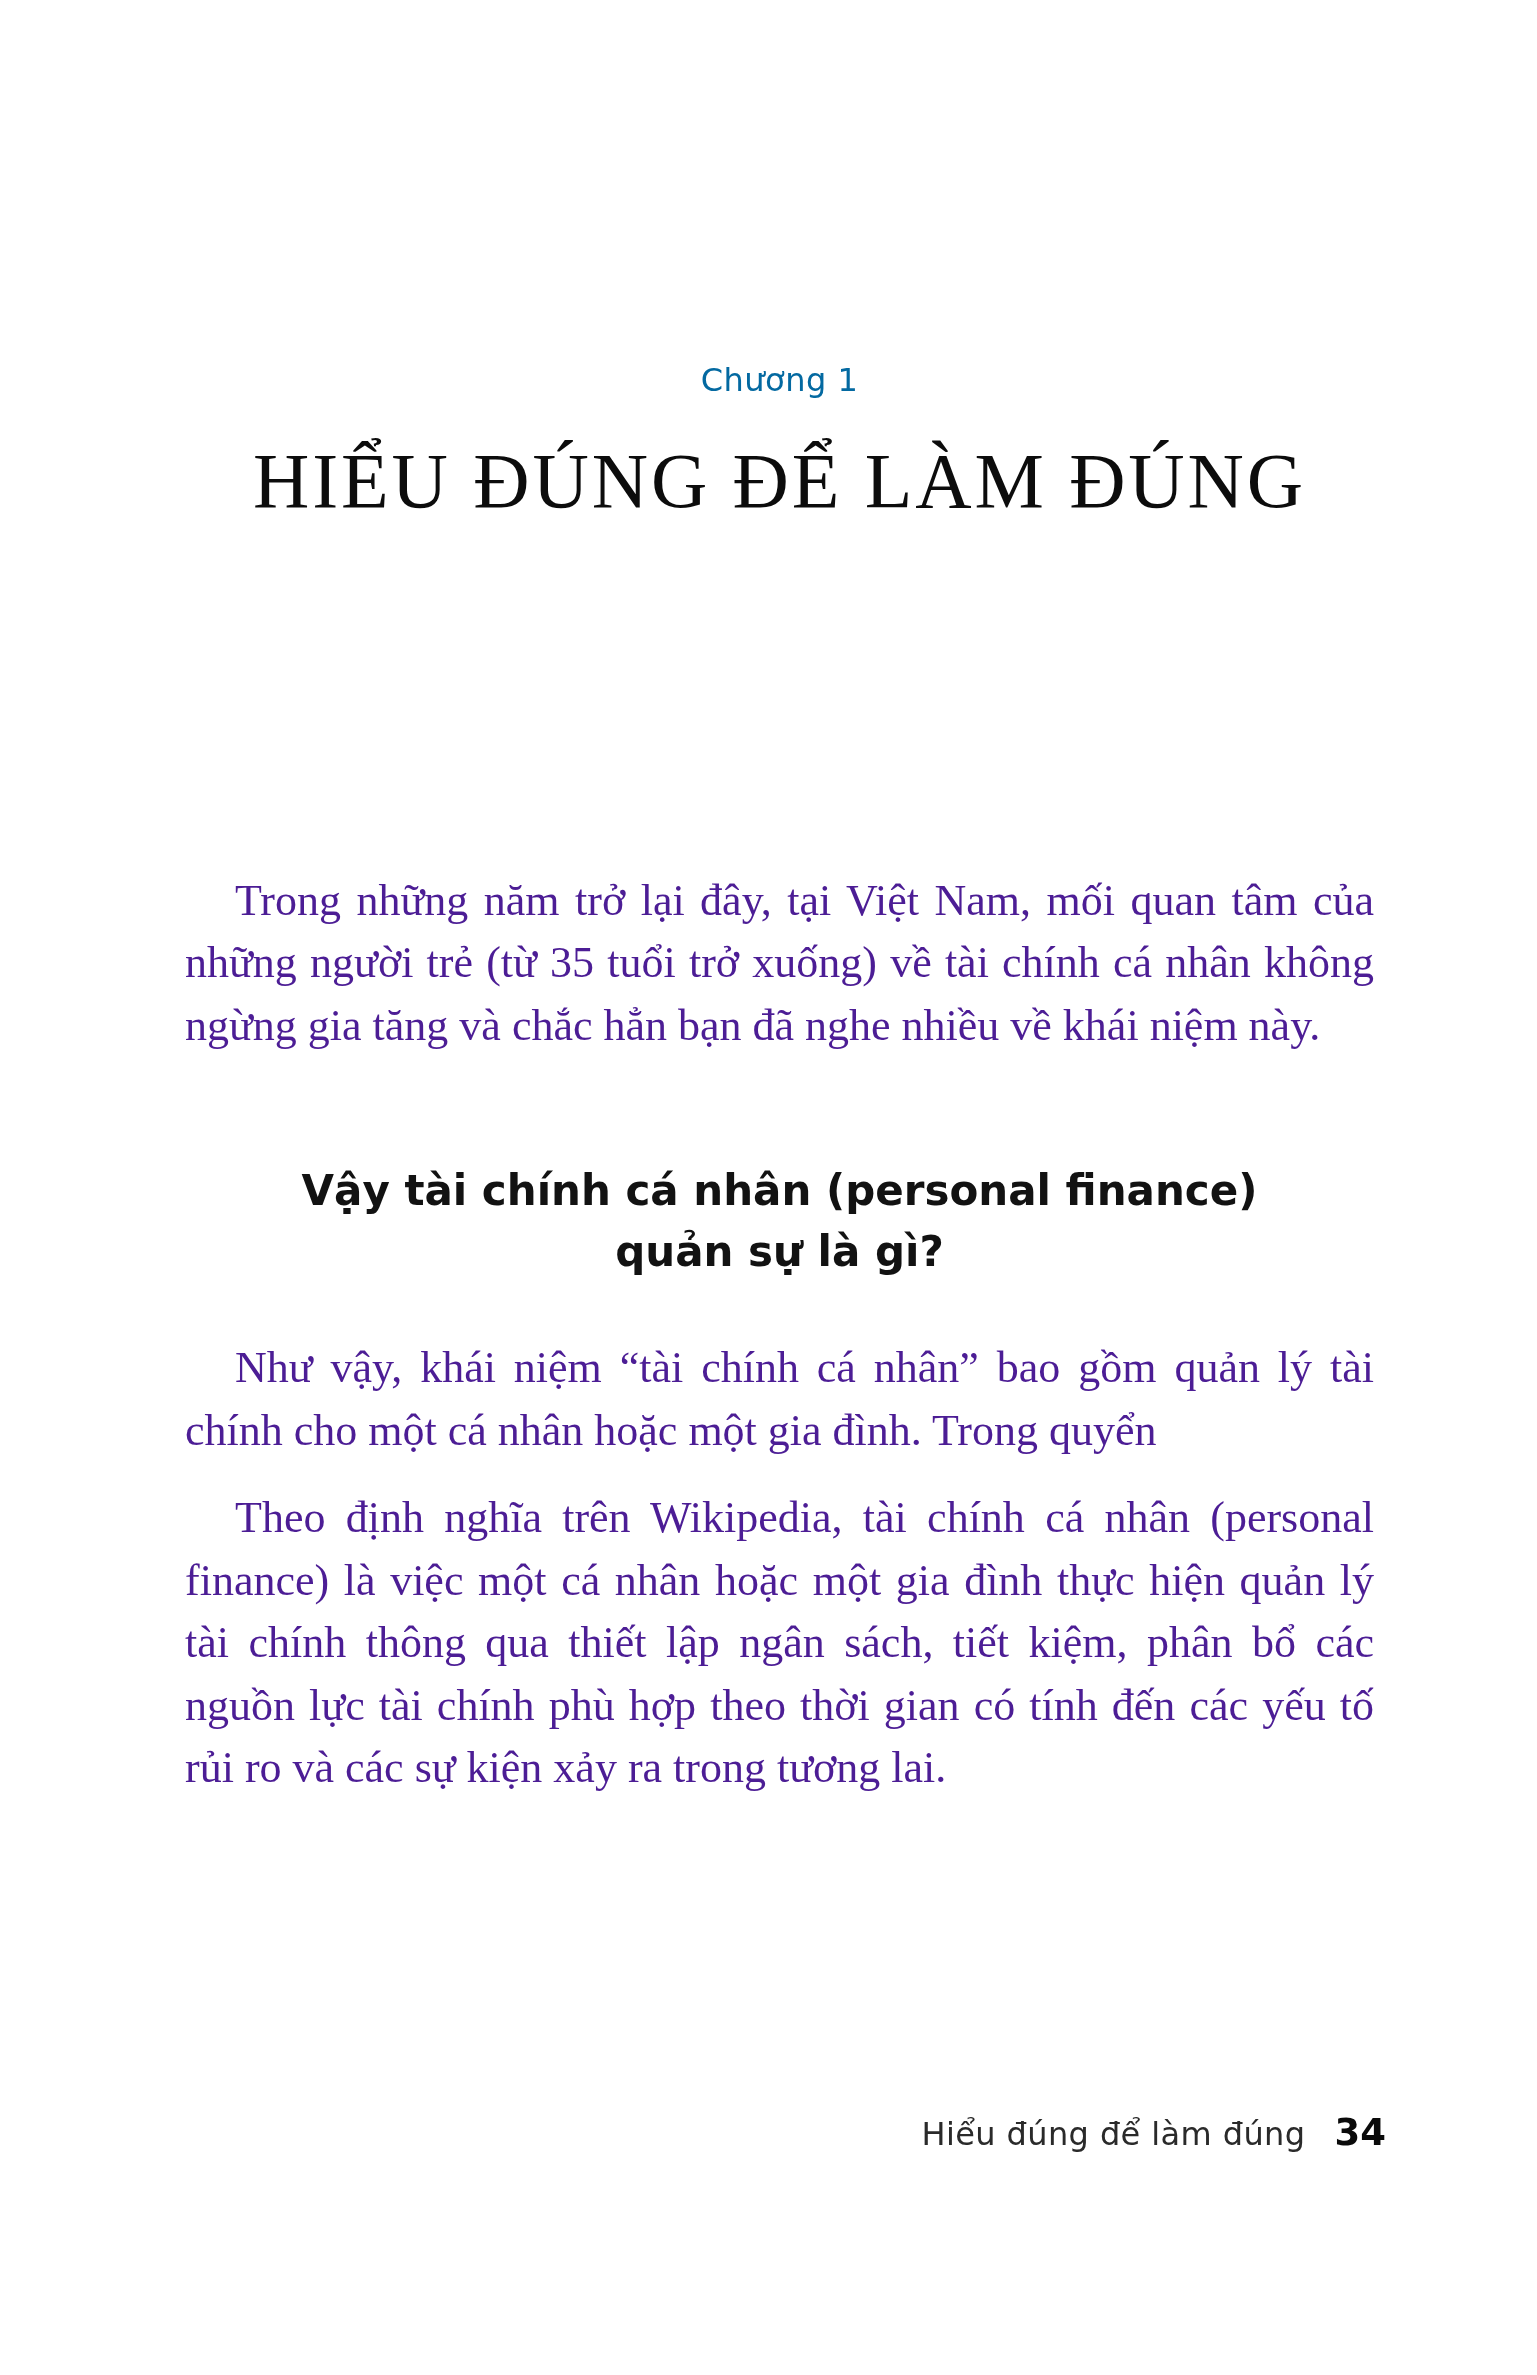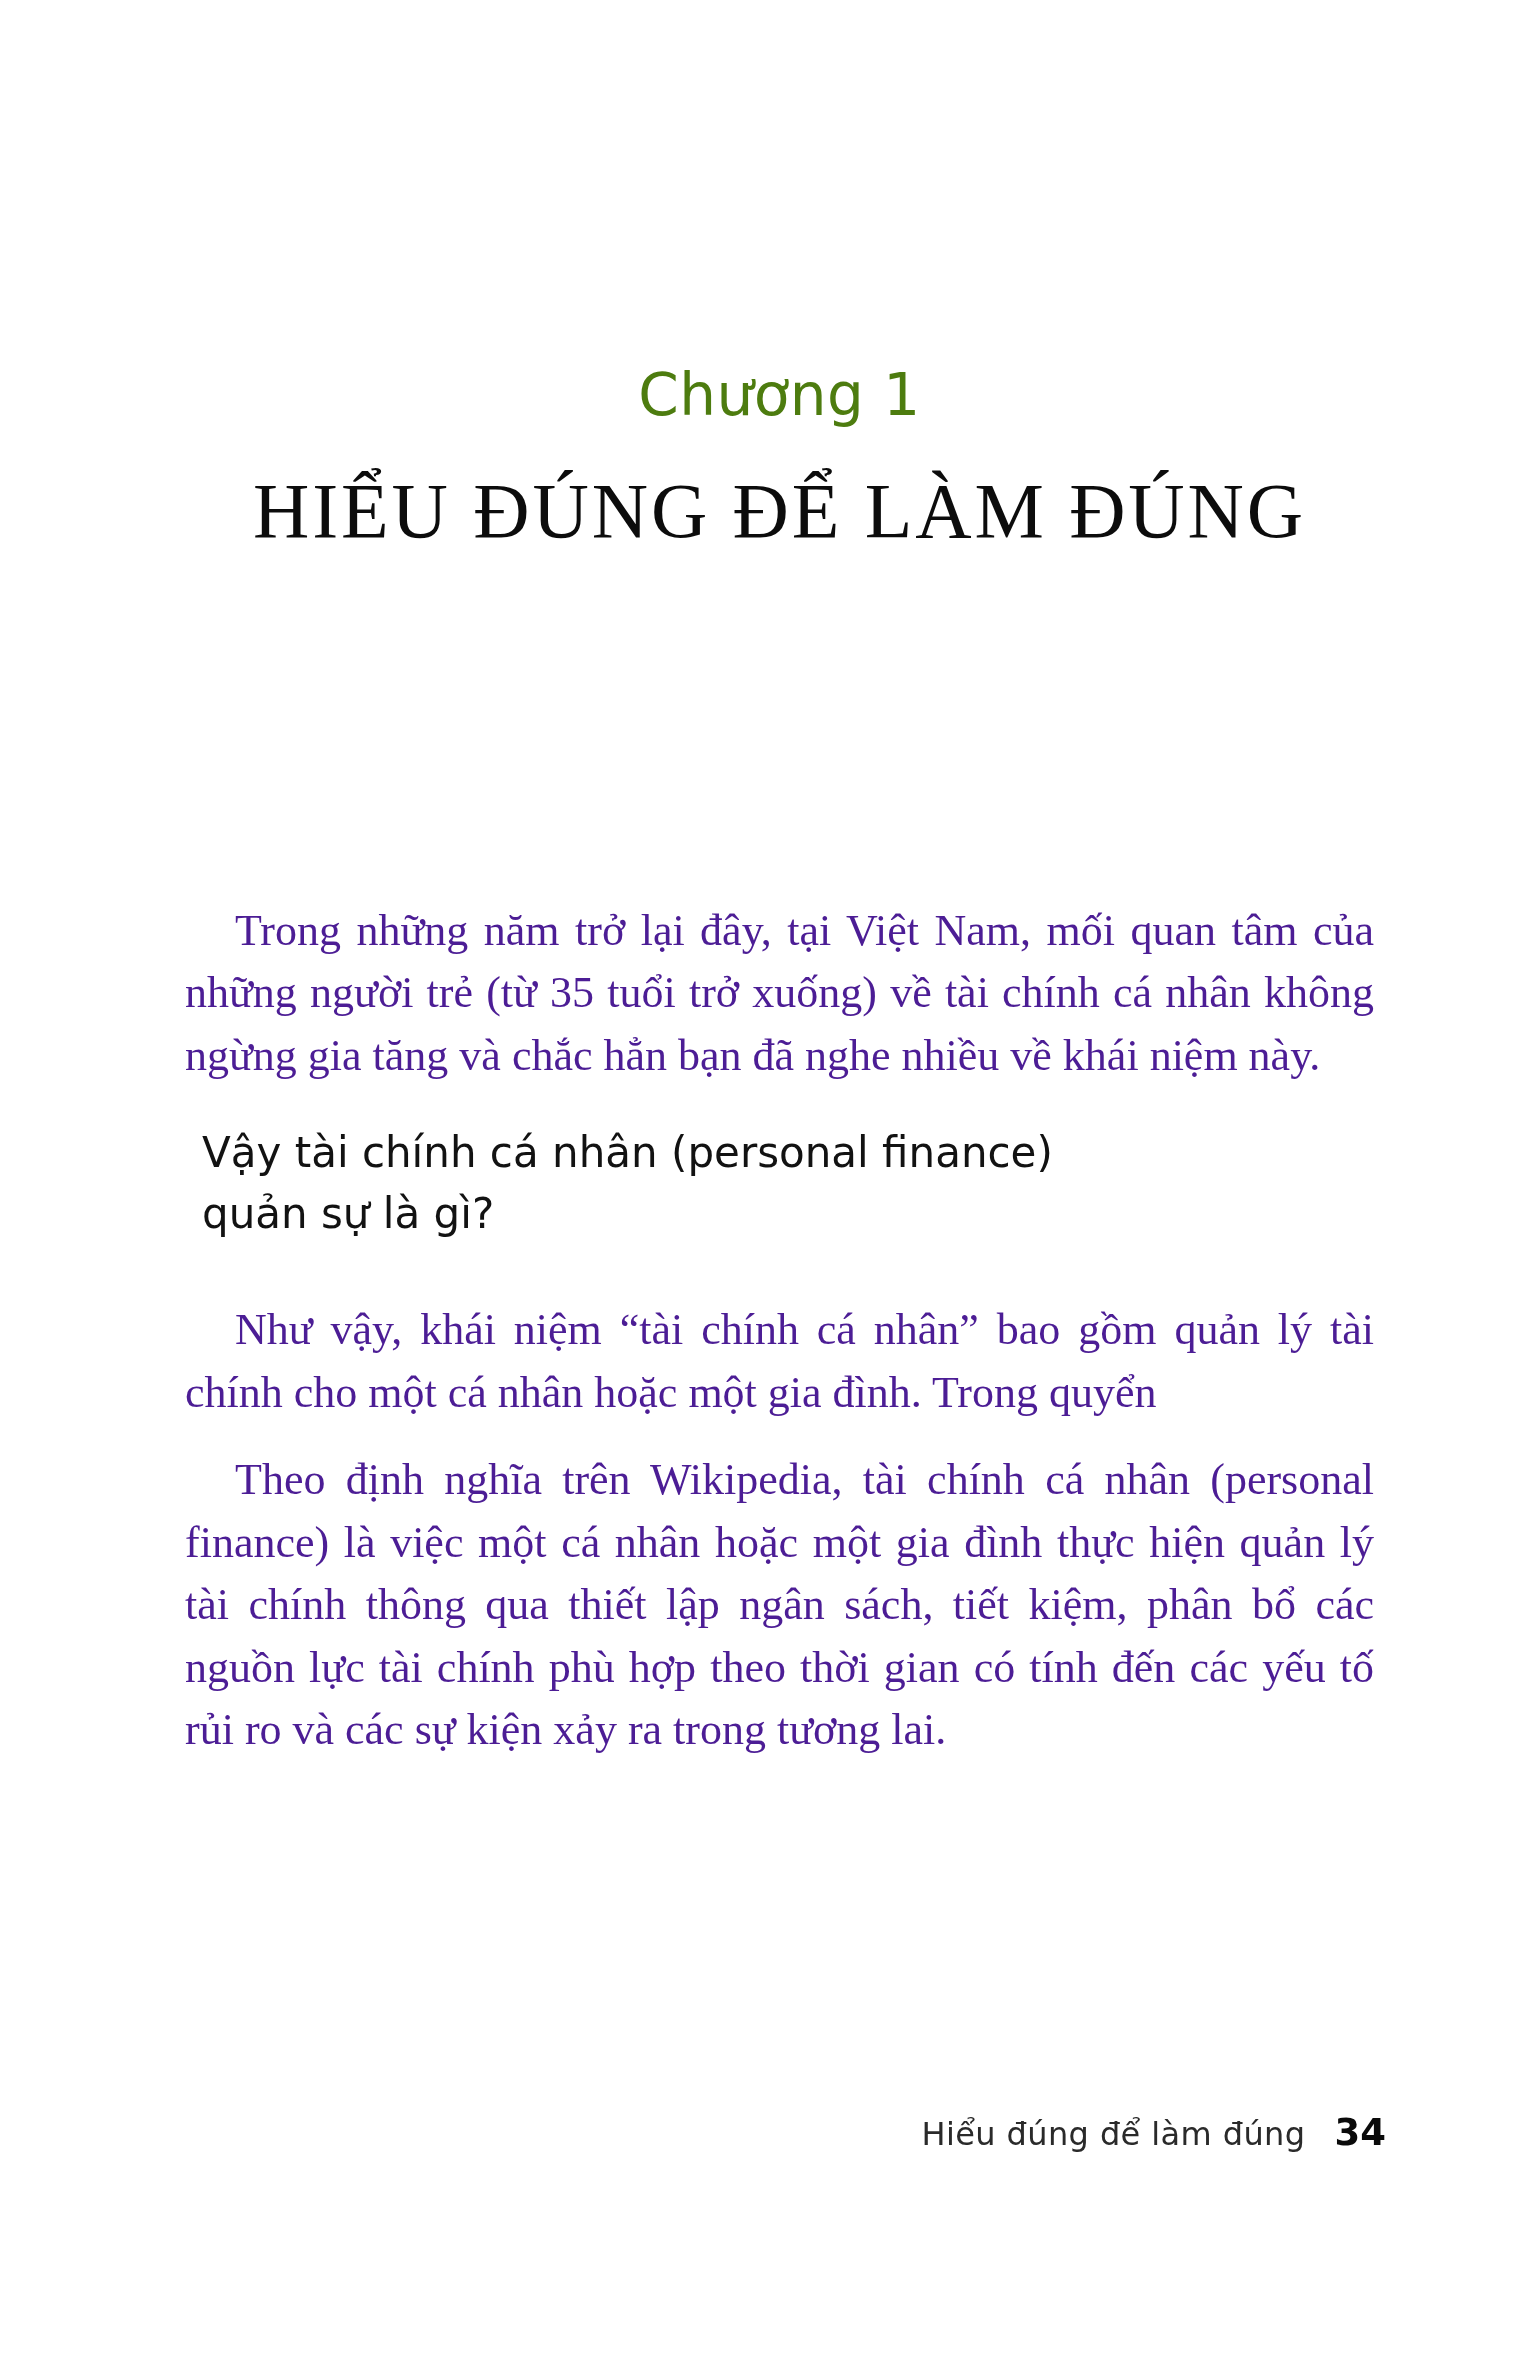--- a/index.html
+++ b/index.html
@@ -31,24 +31,24 @@
     top: 0;
     width: 1213px;
     height: 2375px;
   }
 
   
   .chapter-label {
     margin-top: 361px;
     text-align: center;
     font-family: "DejaVu Sans", sans-serif;
-    font-size: 58px;
+    font-size: 32px;
     font-weight: 400;
     letter-spacing: 0.5px;
-    color: #4d7c0f;
+    color: #0369a1;
   }
 
   .chapter-title {
     margin-top: 37px;
     text-align: center;
     font-family: "Liberation Serif", serif;
     font-size: 78px;
     font-weight: 400;
     letter-spacing: 2.9px;
     color: #0c0c0c;
@@ -70,26 +70,27 @@
     color: #4c1d95;
     text-indent: 50px;
   }
 
   p.para + p.para {
     margin-top: 25px;
   }
 
   
   .question {
-    margin-top: 36px;
+    margin-top: 104px;
     margin-bottom: 54px;
+    text-align: center;
     font-family: "DejaVu Sans", sans-serif;
     font-size: 42px;
     line-height: 1.45;
-    font-weight: 400;
+    font-weight: 700;
     color: #121212;
     padding: 0 29px;
   }
   .question .qline {
     display: block;
   }
 
   
   .footer {
     position: absolute;

